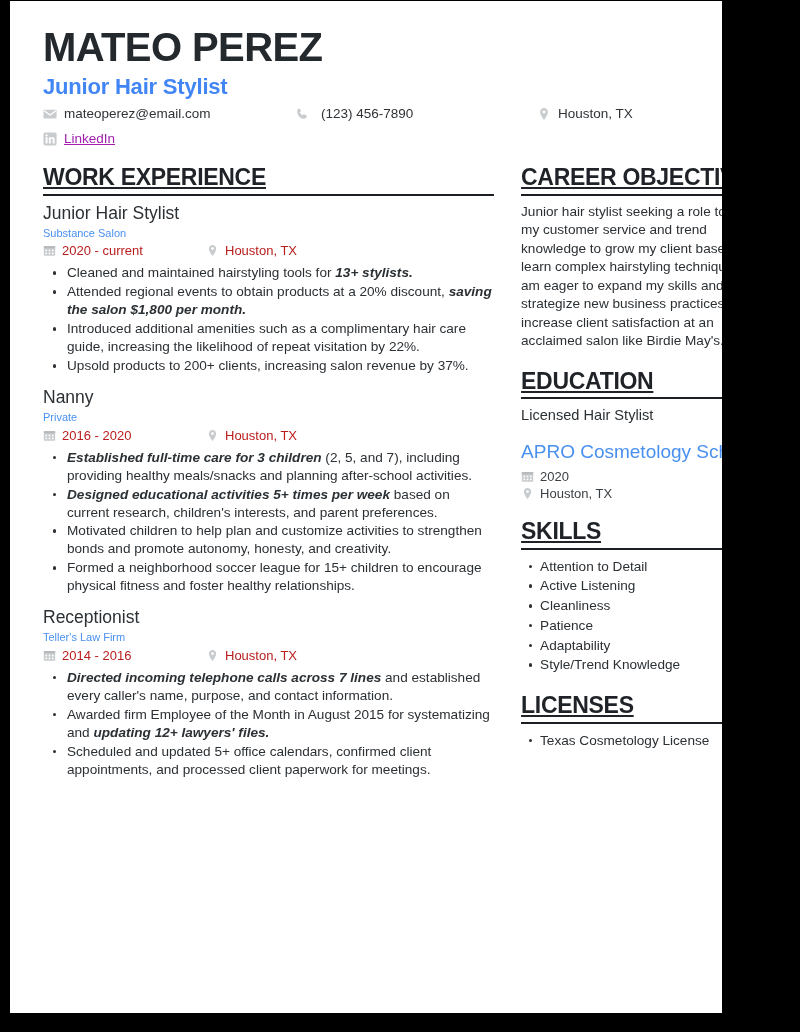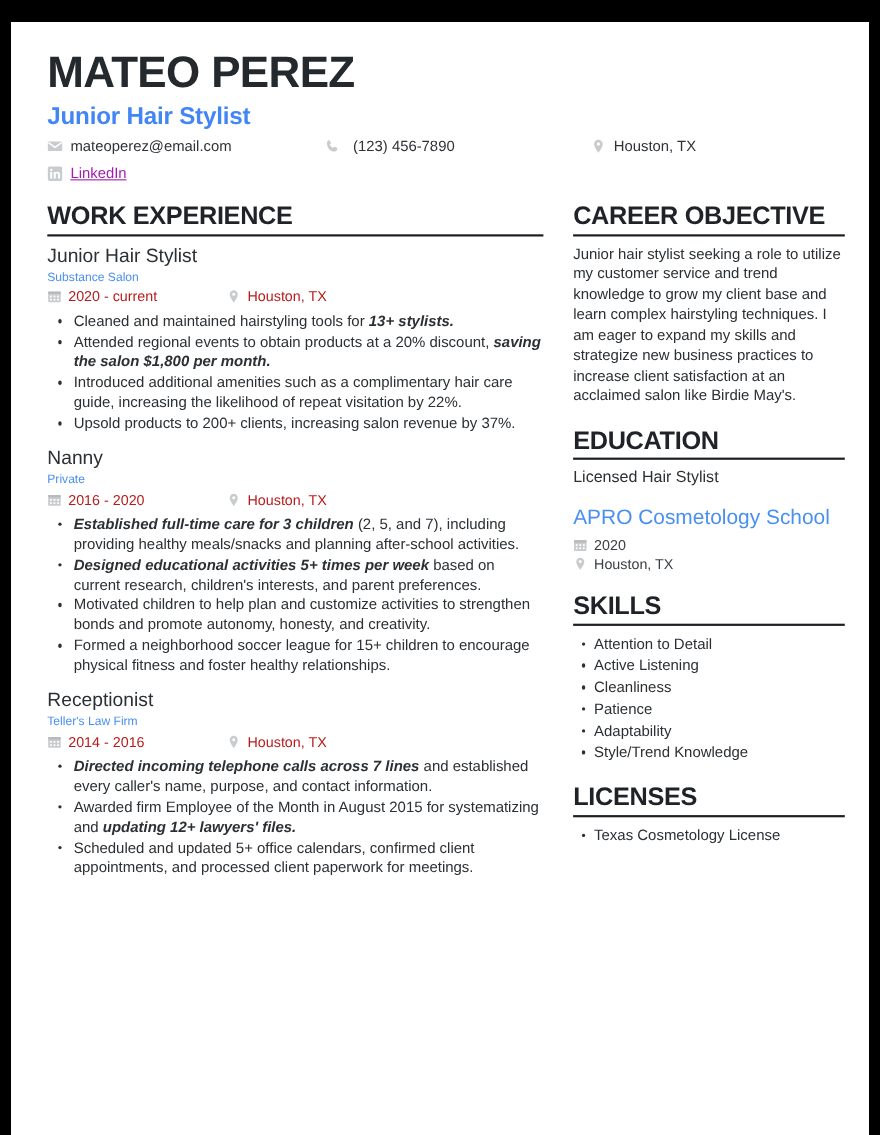--- a/index.html
+++ b/index.html
@@ -7,22 +7,22 @@
     margin: 0; padding: 0;
     background: #000000;
   }
   body {
     width: 800px; height: 1032px;
     font-family: "Liberation Sans", sans-serif;
     -webkit-font-smoothing: antialiased;
   }
   .page-frame {
     position: absolute;
-    left: 10px; top: 20px;
-    width: 780px; height: 1012px;
+    left: 10px; top: 1px;
+    width: 712px; height: 1012px;
     background: #ffffff;
     overflow: hidden;
   }
   .doc {
     position: absolute;
     left: 0; top: 0;
     width: 780px; height: 1012px;
     padding: 22px 22px 0 23px;
   }
 
@@ -81,20 +81,21 @@
   .col-right { width: 268px; padding-left: 20px; }
 
   .sec-title {
     font-size: 23px;
     font-weight: 700;
     color: #1f2328;
     letter-spacing: -0.3px;
     line-height: 1.16;
     margin: 0;
     text-transform: uppercase;
+    text-decoration: underline;
   }
   .sec-rule {
     border-bottom: 2.6px solid #1b1f23;
     margin-top: 3px;
     margin-bottom: 7px;
   }
   .sec + .sec { margin-top: 17px; }
 
   
   .job { margin-bottom: 12px; }

